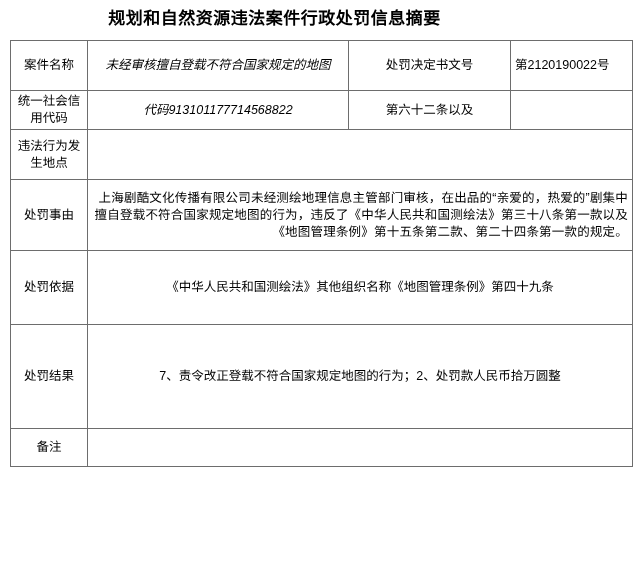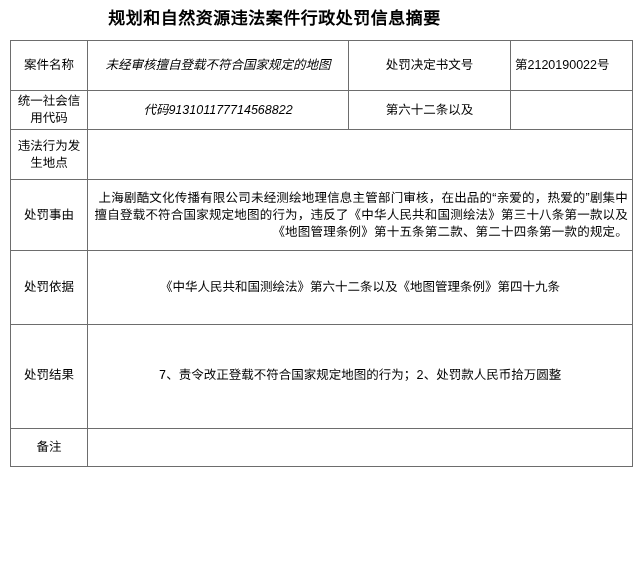--- a/index.html
+++ b/index.html
@@ -81,21 +81,21 @@
   td.para-center {
     text-align: center;
     line-height: 19px;
   }
   .r-case    { height: 50px; }
   .r-person  { height: 72px; }
   .r-code    { height: 37px; }
   .r-place   { height: 50px; margin-left: 39px; }
   .r-reason  { height: 71px; }
   .r-basis   { height: 74px; padding-left: 34px; }
-  .r-result  { height: 104px; font-family: Liberation Mono, monospace; }
+  .r-result  { height: 104px; }
   .r-unit    { height: 37px; }
   .r-remark  { height: 38px; margin-left: 7px; }
   .blank-cell { }
 </style>
 </head>
 <body>
 
 <div class="page">
 
   <div class="doc-title">规划和自然资源违法案件行政处罚信息摘要</div>
@@ -130,21 +130,21 @@
           <td class="val-wide blank-cell" colspan="3"></td>
         </tr>
 
         <tr class="r-reason">
           <td class="label">处罚事由</td>
           <td class="para" colspan="3">上海剧酷文化传播有限公司未经测绘地理信息主管部门审核，在出品的“亲爱的，热爱的”剧集中擅自登载不符合国家规定地图的行为，违反了《中华人民共和国测绘法》第三十八条第一款以及《地图管理条例》第十五条第二款、第二十四条第一款的规定。</td>
         </tr>
 
         <tr class="r-basis">
           <td class="label">处罚依据</td>
-          <td class="para-center" colspan="3">《中华人民共和国测绘法》第六十二条以及《地图管理条例》第四十九条</td>
+          <td class="para-center" colspan="3">《中华人民共和国测绘法》其他组织名称《地图管理条例》第四十九条</td>
         </tr>
 
         <tr class="r-result">
           <td class="label">处罚结果</td>
           <td class="para-center" colspan="3">7、责令改正登载不符合国家规定地图的行为；2、处罚款人民币拾万圆整</td>
         </tr>
 
 
         <tr class="r-remark">
           <td class="label">备注</td>

